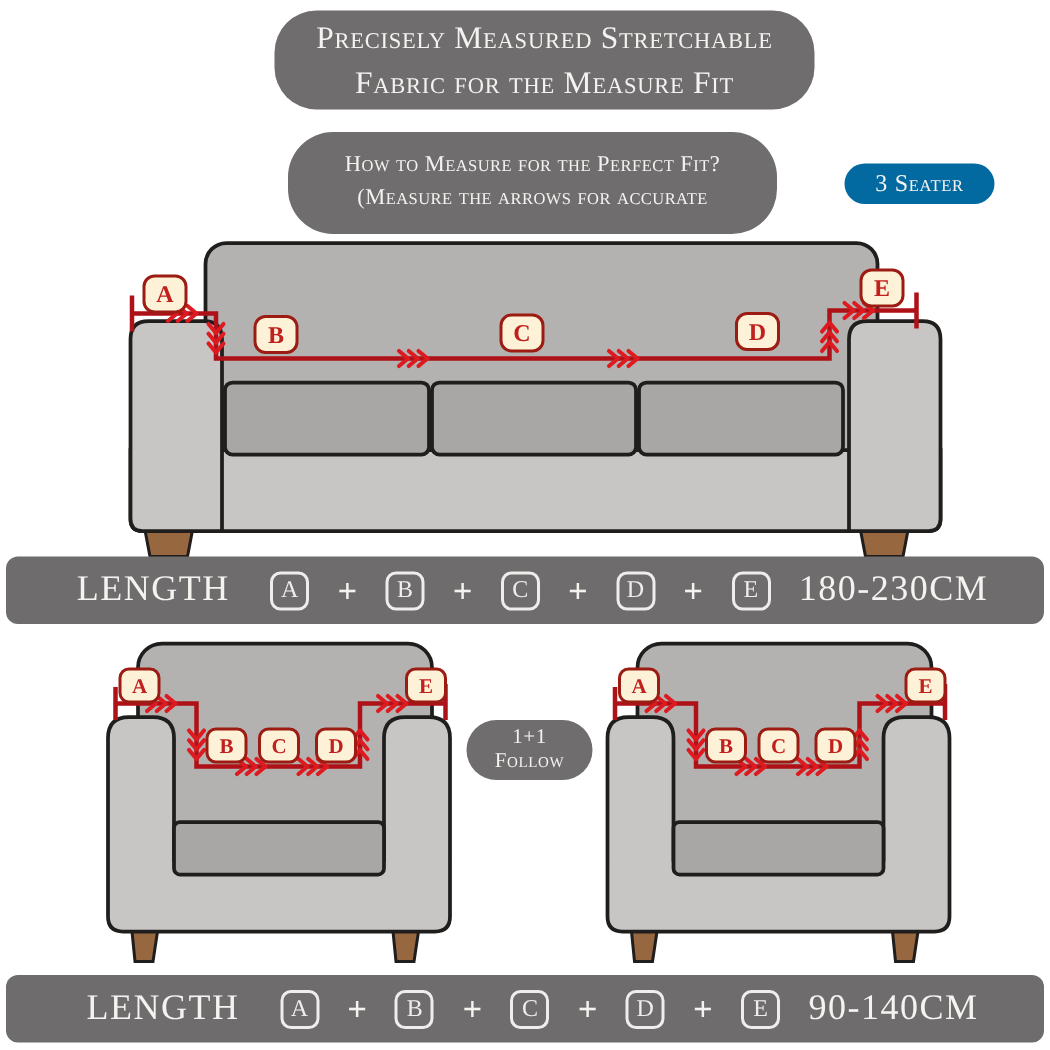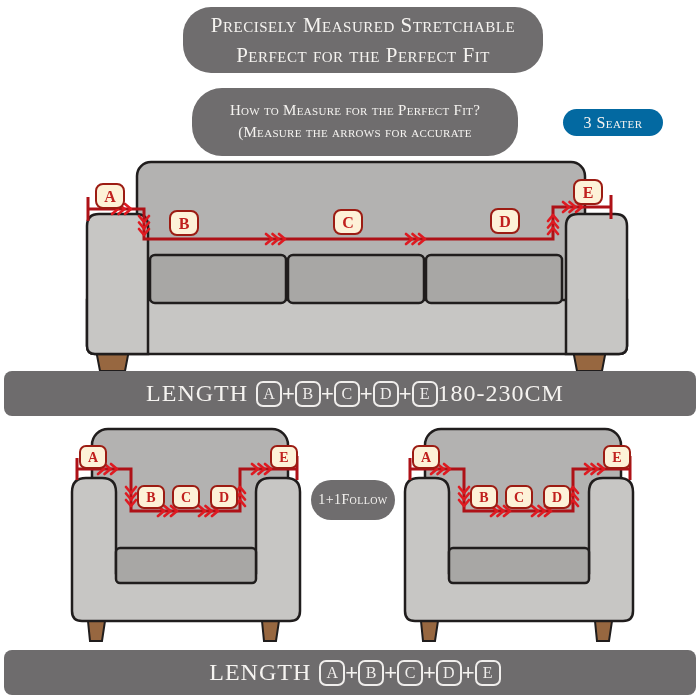--- a/index.html
+++ b/index.html
@@ -29,29 +29,29 @@
   }
   .badge-3seater {
     position: absolute; left: 563px; top: 109px; width: 100px; height: 27px;
     background: #0369a1; border-radius: 14px;
     display: flex; align-items: center; justify-content: center;
     color: #f5f3f0; font-variant: small-caps; font-size: 16px; letter-spacing: 0.5px;
   }
   .badge-1plus1 {
     position: absolute; left: 311px; top: 480px; width: 84px; height: 40px;
     background: #6f6d6e; border-radius: 20px; z-index: 5;
-    display: flex; flex-direction: row; align-items: center; justify-content: center;
+    display: flex; flex-direction: column; align-items: center; justify-content: center;
     color: #f5f3f0; font-variant: small-caps; font-size: 14px; line-height: 1.15;
     letter-spacing: 0.4px; text-align: right;
   }
   
   .length-bar {
     position: absolute; left: 4px; width: 692px; height: 45px;
     background: #6e6c6d; border-radius: 8px;
-    display: flex; align-items: center; justify-content: center; 
+    display: flex; align-items: center; justify-content: center; gap: 19px;
     color: #f5f3f0;
     padding-left: 10px;
   }
   .bar-top { top: 371px; }
   .bar-bottom { top: 650px; }
   .bar-label { font-size: 24px; letter-spacing: 1px; margin-right: 8px; }
   .bar-range { font-size: 24px; letter-spacing: 1px; }
   .letter-badge {
     width: 26px; height: 26px; border: 2px solid #f0eeec; border-radius: 7px;
     display: flex; align-items: center; justify-content: center;
@@ -73,21 +73,21 @@
   .mlabel { font-family: "Liberation Serif", serif; font-weight: bold; font-size: 16px; fill: #c0201e; text-anchor: middle; }
   .mlabel-sm { font-size: 14px; }
 </style>
 </head>
 <body>
 
 <div class="stage">
 
   <div class="banner">
     <span>Precisely Measured Stretchable</span>
-    <span>Perfect for the Perfect Fit</span>
+    <span>Fabric for the Measure Fit</span>
   </div>
 
   <div class="bubble">
     <span>How to Measure for the Perfect Fit?</span>
     <span>(Measure the arrows for accurate</span>
   </div>
 
   <div class="badge-3seater">
     <span>3 Seater</span>
   </div>
@@ -212,15 +212,16 @@
     <span class="bar-label">LENGTH</span>
     <span class="letter-badge">A</span>
     <span class="plus-sign">+</span>
     <span class="letter-badge">B</span>
     <span class="plus-sign">+</span>
     <span class="letter-badge">C</span>
     <span class="plus-sign">+</span>
     <span class="letter-badge">D</span>
     <span class="plus-sign">+</span>
     <span class="letter-badge">E</span>
+    <span class="bar-range">90-140CM</span>
   </div>
 
 </div>
 
 </body></html>

